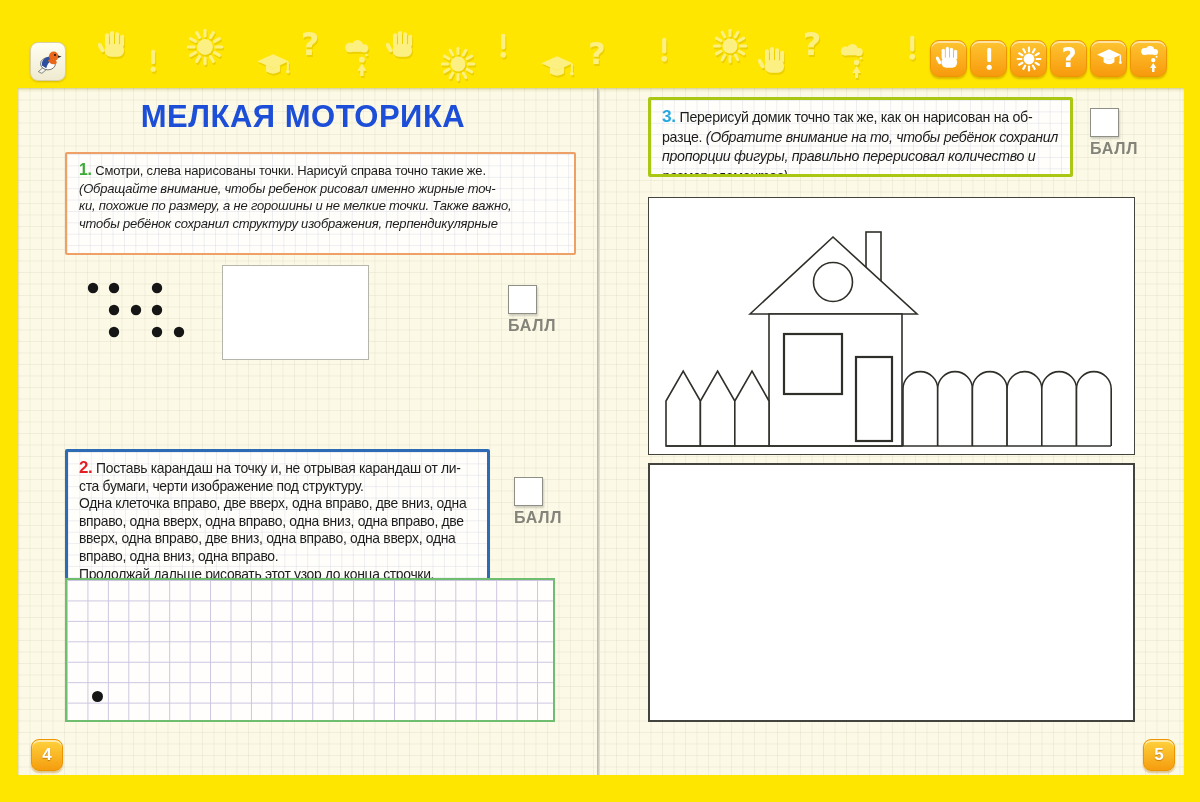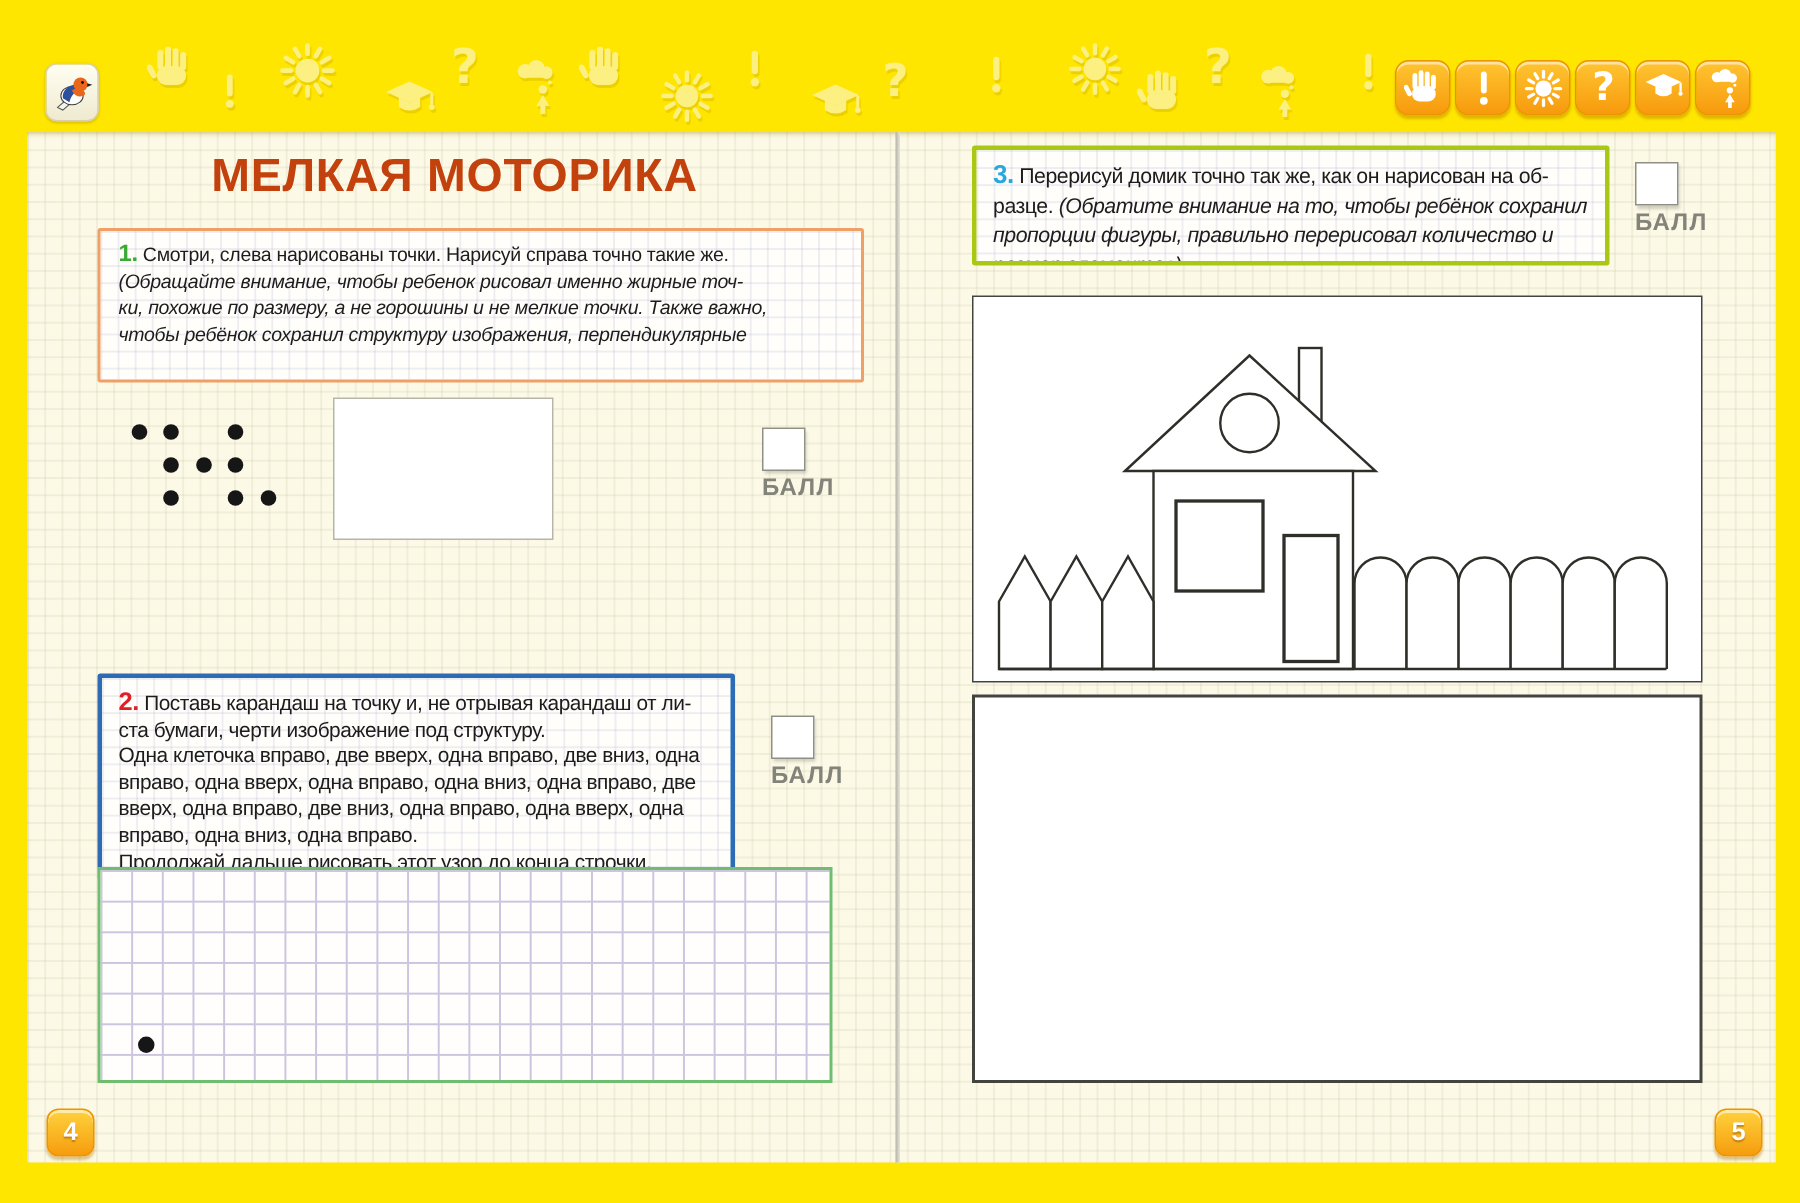--- a/index.html
+++ b/index.html
@@ -21,21 +21,21 @@
     background:linear-gradient(180deg,#ffc531 0%,#f79a0d 100%);
     box-shadow:inset 0 2px 0 rgba(255,255,255,.55),0 2px 2px rgba(170,110,0,.4);
     display:flex;align-items:center;justify-content:center;color:#fff;padding:0;cursor:pointer;}
   .nav-btn::after{content:'';position:absolute;right:-6px;top:14px;width:8px;height:9px;border-radius:3px;
     background:#f8a414;z-index:-1;}
   .nav-btn:last-child::after{display:none;}
   .nav-btn::before{content:'';position:absolute;left:-6px;top:14px;width:8px;height:9px;border-radius:3px;
     background:#f8a414;z-index:-1;}
   
   .title{position:absolute;left:30px;top:99px;width:546px;text-align:center;
-    font-size:31px;font-weight:bold;letter-spacing:.5px;color:#c2410c;}
+    font-size:31px;font-weight:bold;letter-spacing:.5px;color:#1d4ed8;}
   .ex{position:absolute;background:#fffefb;overflow:hidden;
     background-image:linear-gradient(to right,rgba(175,180,205,.22) 1px,transparent 1px),
                      linear-gradient(to bottom,rgba(175,180,205,.22) 1px,transparent 1px);
     background-size:11.4px 11.4px;color:#1c1c1c;}
   .ex .tline{white-space:nowrap;}
   .sg-num{font-weight:bold;font-size:1.22em;}
   .sg-i{font-style:italic;}
   #ex1{left:65px;top:152px;width:511px;height:103px;border:2px solid #efa066;border-radius:2px;
     padding:7px 12px;font-size:13px;line-height:17.6px;letter-spacing:-.2px;box-sizing:border-box;}
   #ex2{left:65px;top:430px;width:425px;height:138px;border:3px solid #2d6cb4;border-radius:2px;

